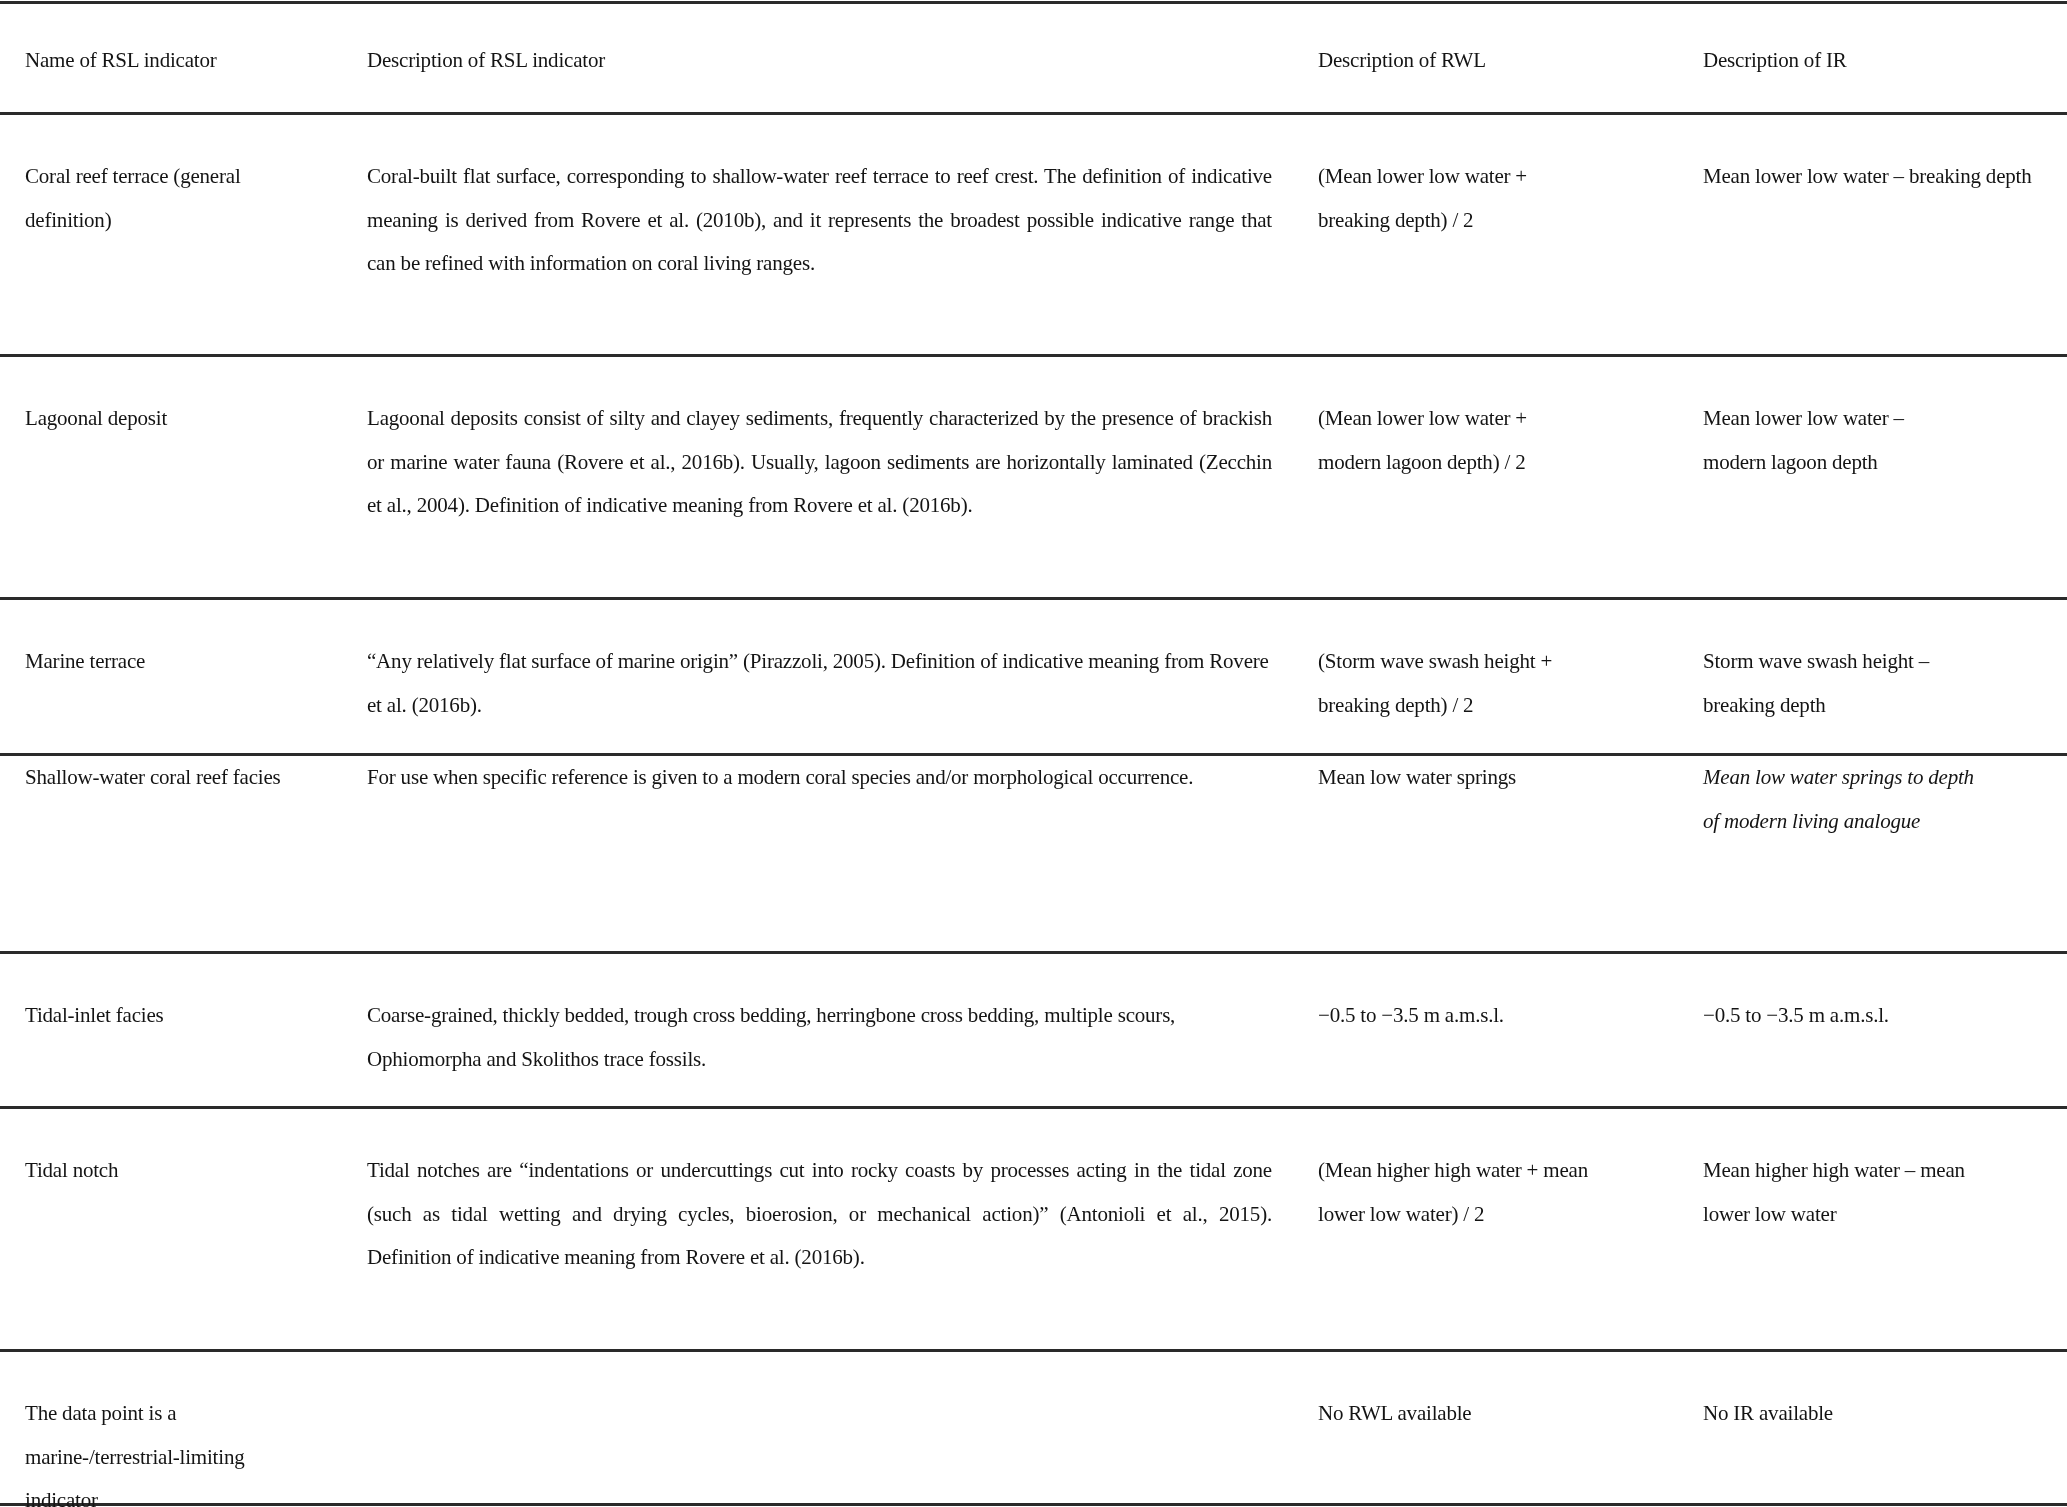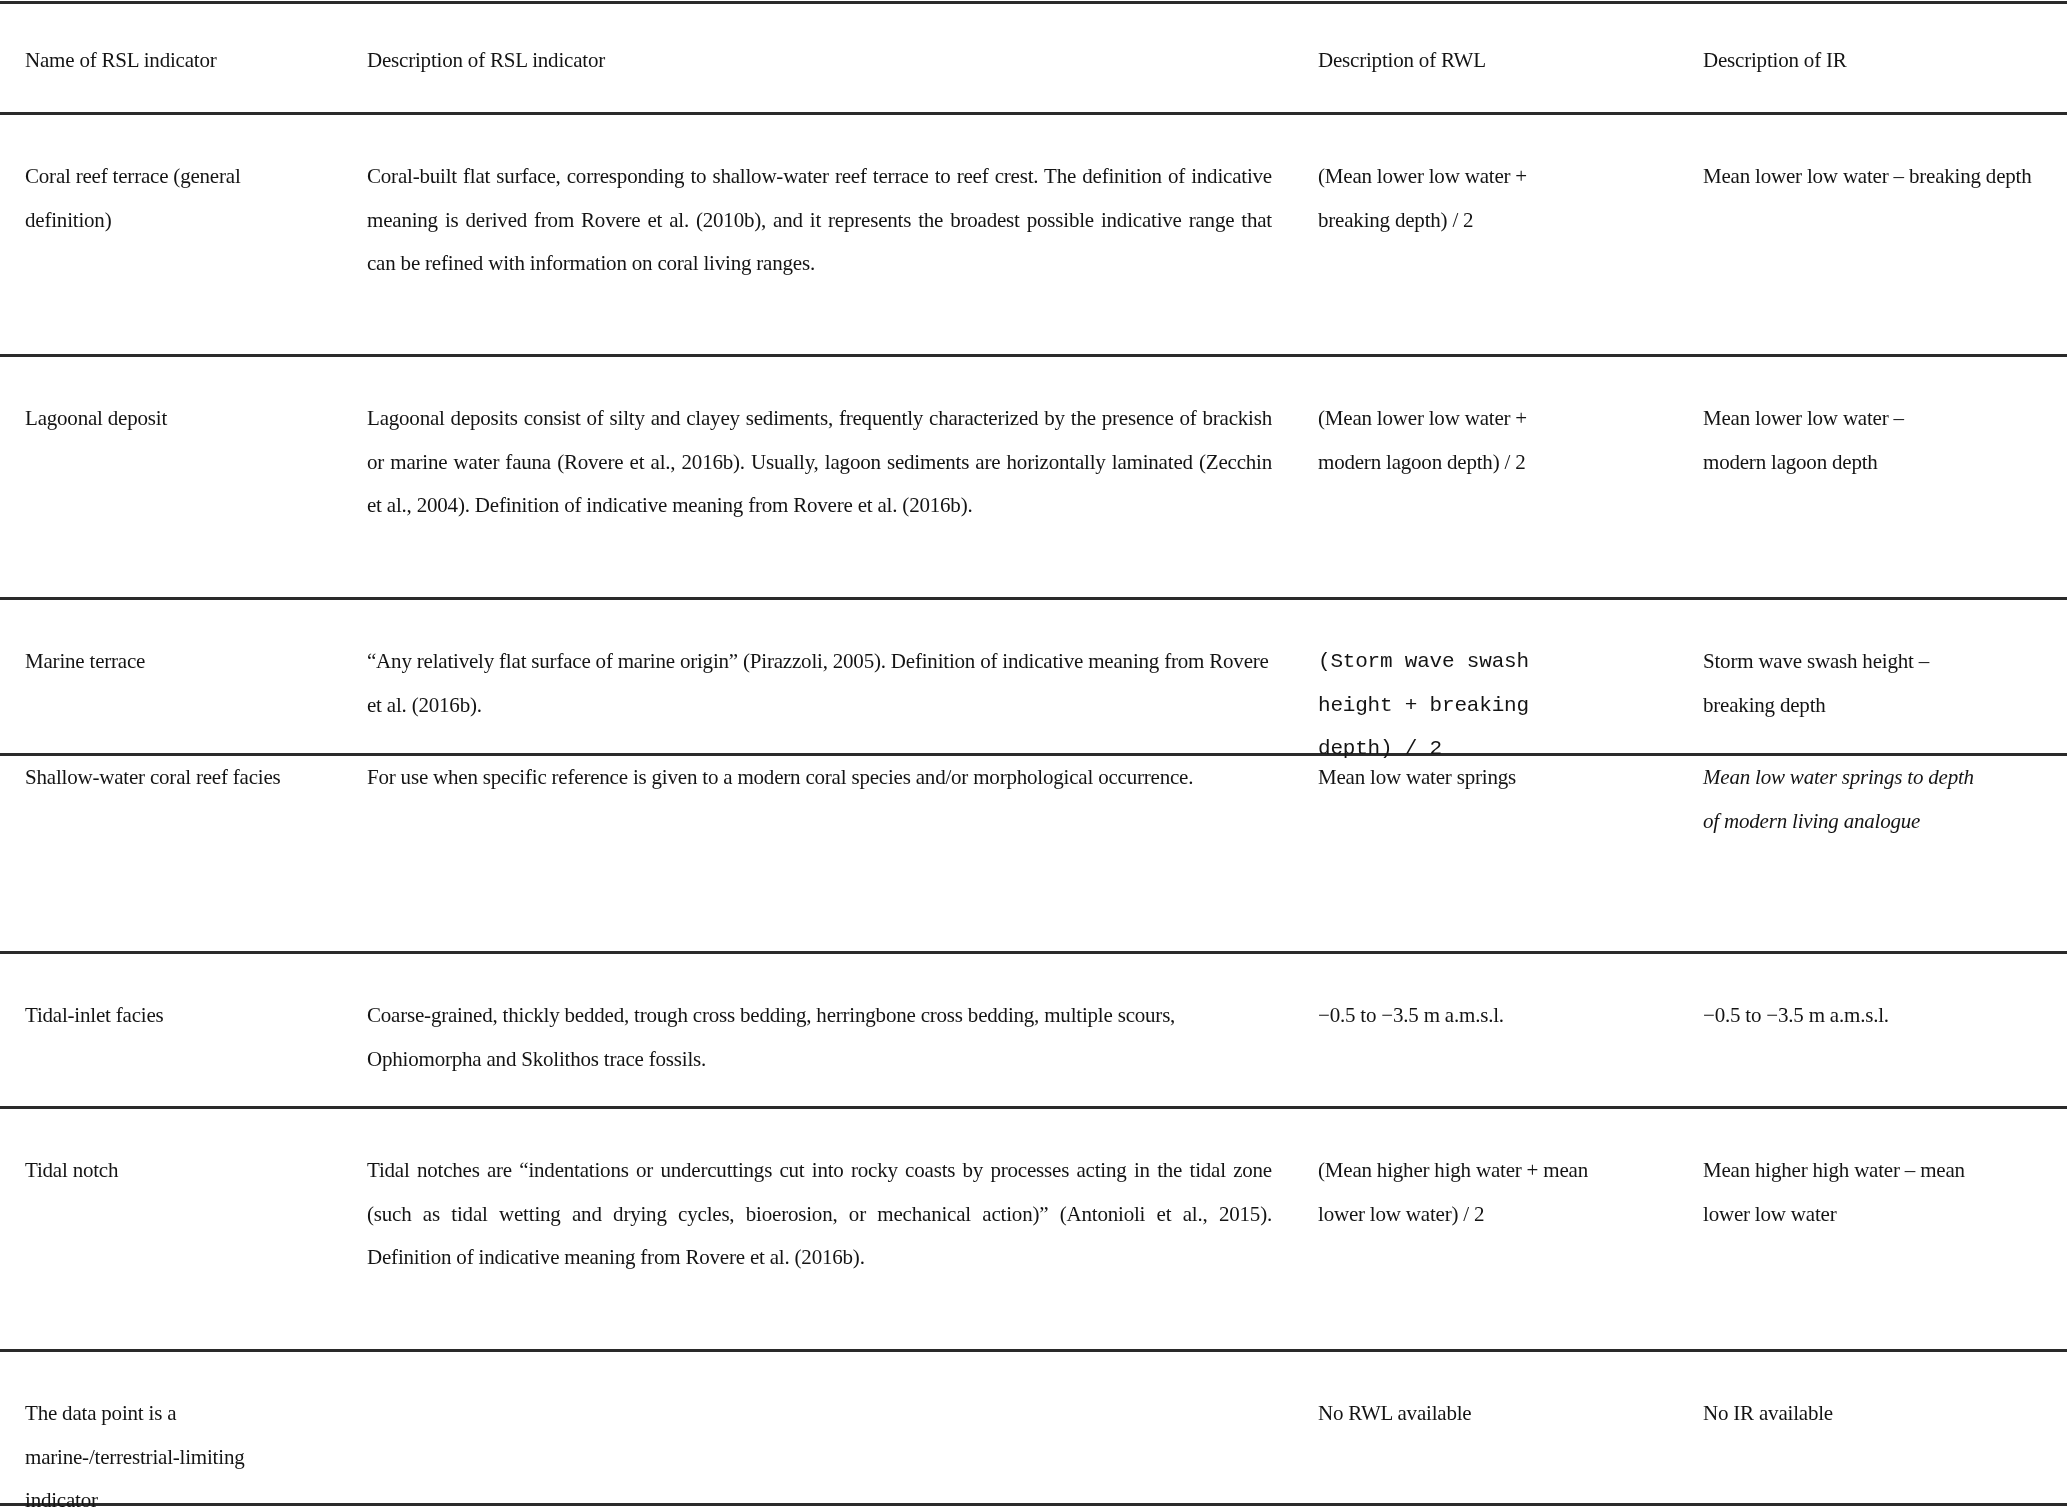--- a/index.html
+++ b/index.html
@@ -83,21 +83,21 @@
   <div class="row" style="top:357px; height:240px;">
     <div class="cell c1">Lagoonal deposit</div>
     <div class="cell c2">Lagoonal deposits consist of silty and clayey sediments, frequently characterized by the presence of brackish or marine water fauna (Rovere et al., 2016b). Usually, lagoon sediments are horizontally laminated (Zecchin et al., 2004). Definition of indicative meaning from Rovere et al. (2016b).</div>
     <div class="cell c3" style="width:260px;">(Mean lower low water + modern lagoon depth) / 2</div>
     <div class="cell c4" style="width:240px;">Mean lower low water – modern lagoon depth</div>
   </div>
 
   <div class="row" style="top:600px; height:153px;">
     <div class="cell c1">Marine terrace</div>
     <div class="cell c2 last-left">“Any relatively flat surface of marine origin” (Pirazzoli, 2005). Definition of indicative meaning from Rovere et al. (2016b).</div>
-    <div class="cell c3" style="width:290px;font-family:Liberation Mono, monospace;">(Storm wave swash height + breaking depth) / 2</div>
+    <div class="cell c3" style="width:290px;">(Storm wave swash height + breaking depth) / 2</div>
     <div class="cell c4" style="width:290px;">Storm wave swash height – breaking depth</div>
   </div>
 
   <div class="row" style="top:716px; height:195px;">
     <div class="cell c1">Shallow-water coral reef facies</div>
     <div class="cell c2 last-left" style="width:860px;">For use when specific reference is given to a modern coral species and/or morphological occurrence.</div>
     <div class="cell c3" style="width:260px;">Mean low water springs</div>
     <div class="cell c4" style="width:285px;font-style:italic;">Mean low water springs to depth of modern living analogue</div>
   </div>
 

